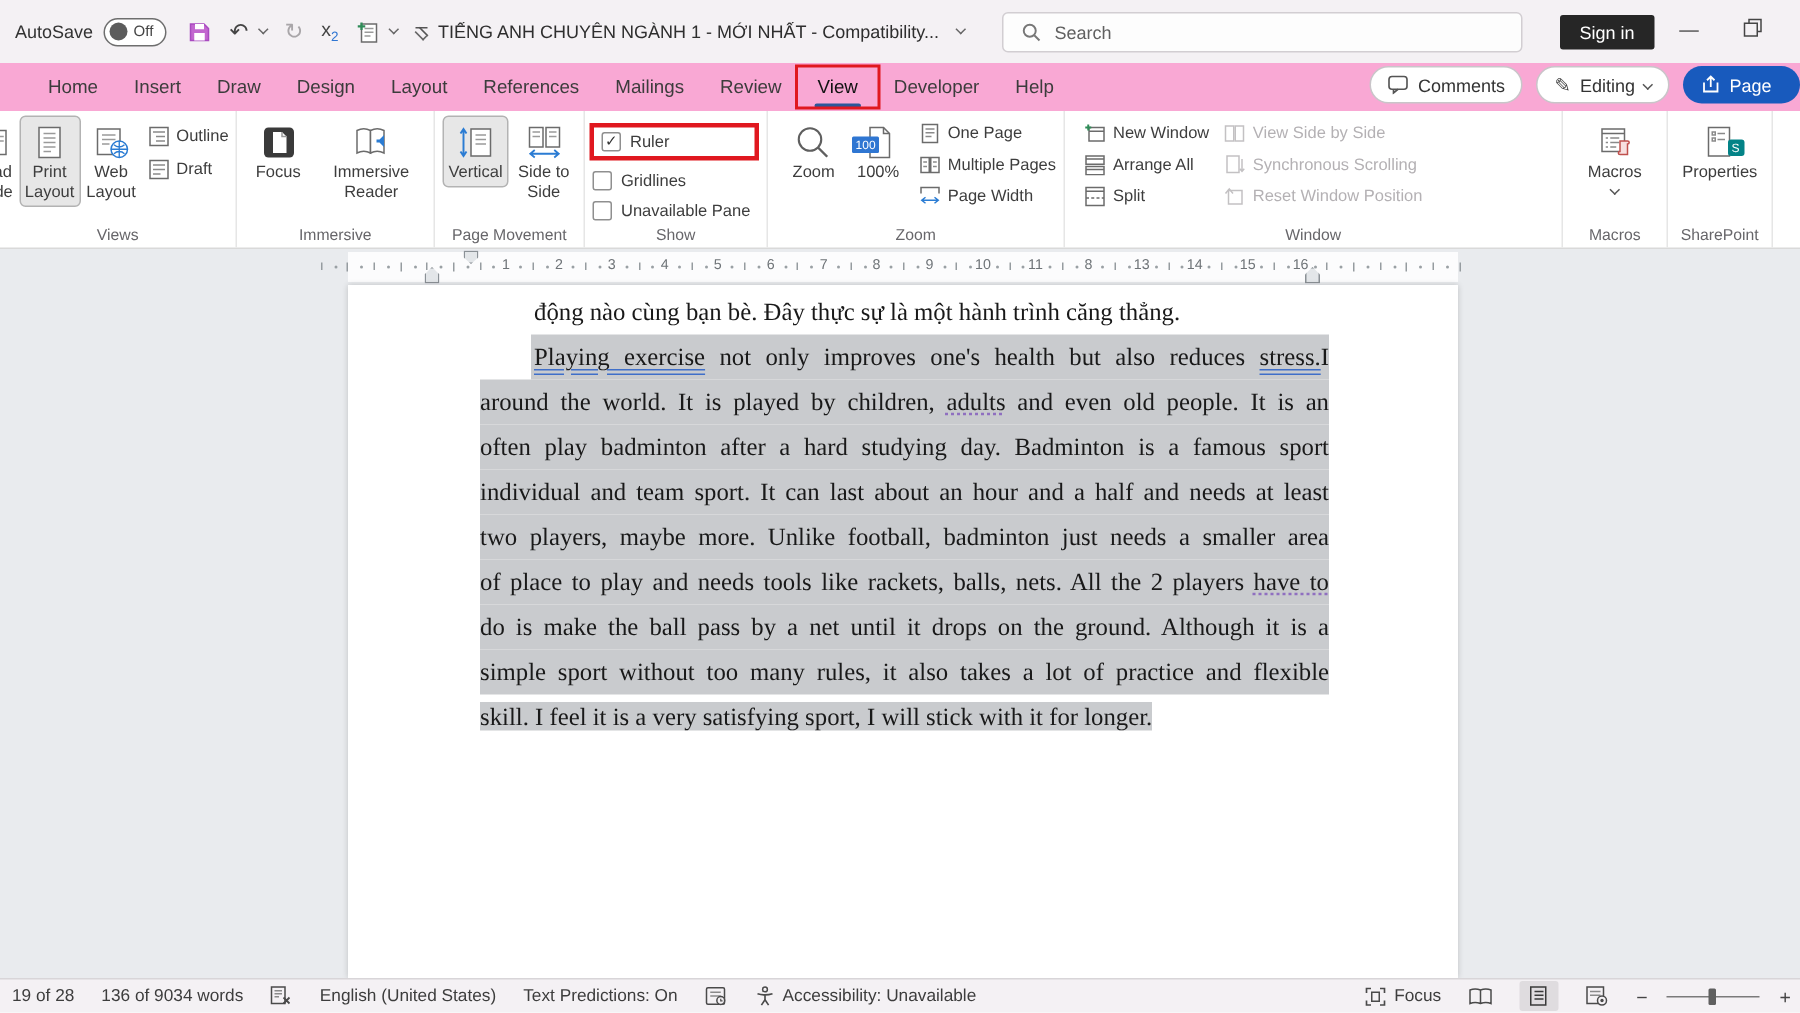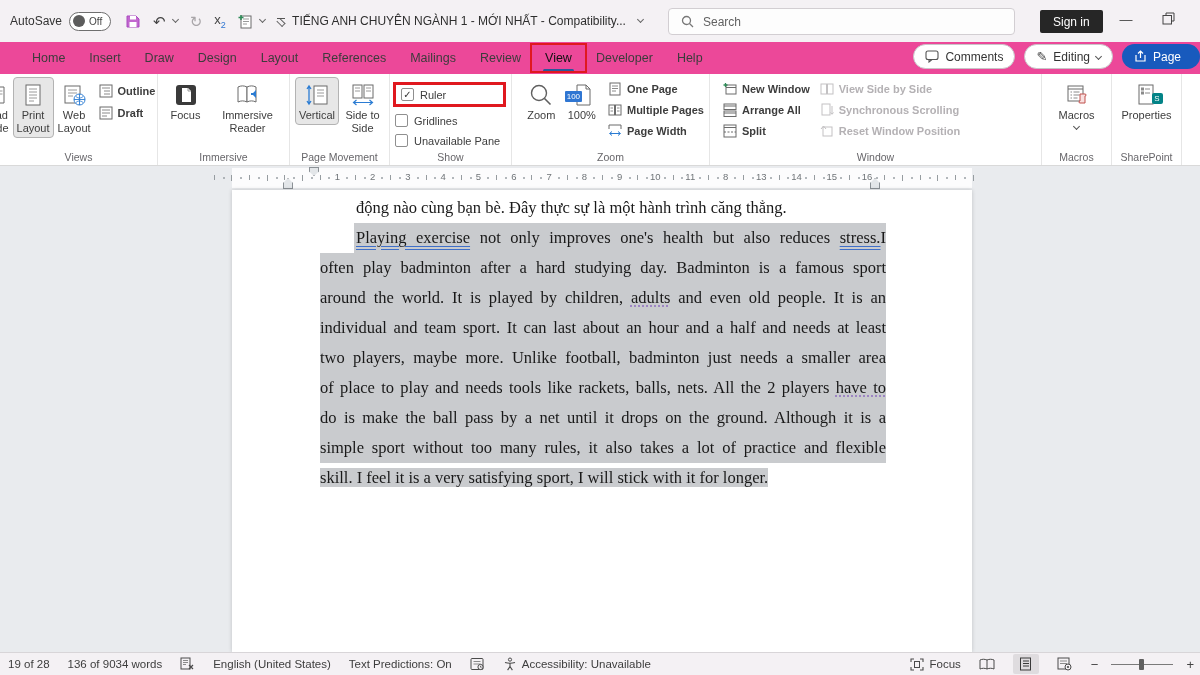--- a/index.html
+++ b/index.html
@@ -20,38 +20,38 @@
   .qat-more { display:flex; flex-direction:column; align-items:center; gap:1px; }
   .qat-more i { width:8px; border-top:1.4px solid #555; }
   .sub2 { color:#2f76d2; font-size:9px; }
   .title-center { position:absolute; left:275px; width:385px; top:0; height:42px; display:flex; align-items:center; justify-content:center; gap:10px; font-size:12px; color:#2e2e2e; white-space:nowrap; }
   .searchbox { position:absolute; left:668px; top:8px; width:347px; height:27px; background:#fdfdfd; border:1px solid #d2ced2; border-radius:4px; display:flex; align-items:center; gap:9px; padding:0 12px; font-size:12px; color:#616161; }
   .signin { position:absolute; left:1040px; top:10px; height:23px; padding:0 13px; background:#262626; color:#fff; font-size:12px; display:flex; align-items:center; border-radius:2px; }
   .win-min { position:absolute; left:1115px; top:12px; width:22px; text-align:center; color:#444; font-size:13px; }
   .win-restore { position:absolute; left:1162px; top:12px; }
 
   
-  .tabrow { position:absolute; top:42px; left:0; right:0; height:32px; background:#ec4899; display:flex; align-items:center; }
+  .tabrow { position:absolute; top:42px; left:0; right:0; height:32px; background:#f9a8d4; display:flex; align-items:center; }
   .tabs { display:flex; margin-left:20px; }
   .tab { padding:0 12px; font-size:12.5px; color:#3c3c3c; line-height:31px; position:relative; cursor:pointer; white-space:nowrap; }
   .tab.active { color:#111; }
   .tab.active::before { content:""; position:absolute; left:10px; right:10px; bottom:2px; height:3px; background:#2b579a; border-radius:2px; }
   .tab.active::after { content:""; position:absolute; inset:0px -3px 1px; border:2.5px solid #e0181f; }
   .tab-actions { position:absolute; right:0; top:44px; display:flex; gap:9px; align-items:center; }
   .pillbtn { display:flex; align-items:center; gap:6px; border:1px solid #c9c5c9; border-radius:13px; height:25px; padding:0 11px; font-size:12px; color:#333; background:#fff; }
   .sharebtn { display:flex; align-items:center; gap:6px; border-radius:13px; height:25px; padding:0 12px; font-size:12px; color:#fff; background:#185abd; width:78px; }
 
   
   .ribbon { position:absolute; top:74px; left:0; right:0; height:92px; background:#fff; border-bottom:1px solid #d9d9d9; display:flex; }
   .group { position:relative; height:100%; border-right:1px solid #e6e6e6; padding:3px 5px 16px; overflow:hidden; }
   .glabel { position:absolute; bottom:2px; left:0; right:0; text-align:center; font-size:10.5px; color:#67666a; white-space:nowrap; }
   .grow { display:flex; align-items:flex-start; height:72px; }
   .bigbtn { display:flex; flex-direction:column; align-items:center; gap:1px; padding:4px 3px 2px; border-radius:4px; font-size:11px; color:#3d3d3d; text-align:center; line-height:1.2; cursor:pointer; border:1px solid transparent; }
   .bigbtn.sel { background:#e7e7e7; border:1px solid #b3b3b3; }
-  .smallcol { display:flex; flex-direction:column; gap:8px; padding-top:7px;font-weight:bold; }
+  .smallcol { display:flex; flex-direction:column; gap:8px; padding-top:7px; }
   .smallbtn { display:flex; align-items:center; gap:5px; font-size:11px; color:#3d3d3d; white-space:nowrap; cursor:pointer; }
   .smallbtn.off { color:#b4b1b4; }
   .cbrow { display:flex; align-items:center; gap:6px; font-size:11px; color:#3d3d3d; white-space:nowrap; cursor:pointer; }
   .cb { width:13px; height:13px; border:1px solid #8f8f8f; border-radius:2px; background:#fff; display:inline-flex; align-items:center; justify-content:center; font-size:10px; color:#333; }
   .red-wrap { display:inline-flex; border:3px solid #e0181f; padding:3px 18px 3px 5px; margin:2px 0 0 -2px; }
   .showcol { display:flex; flex-direction:column; gap:7px; padding-top:3px; }
   .badge100 { position:absolute; left:-4px; bottom:6px; background:#2f76d2; color:#fff; font-size:8px; padding:0 2px; border-radius:1px; line-height:11px; }
   .rel { position:relative; }
   .chev-d { display:inline-block; width:5px; height:5px; border-right:1.4px solid #555; border-bottom:1.4px solid #555; transform:rotate(45deg); }
 
@@ -535,22 +535,22 @@
       <span class="rtick" style="left: 955.05px; height: 5px;"></span>
       <span class="rdot" style="left: 963.875px;"></span>
       <span class="rtick" style="left: 972.7px; height: 6px;"></span>
     </div>
 
   <div class="docarea">
     <div class="page">
       <div class="textblock">
           <div class="dl ind"><span>động nào cùng bạn bè. Đây thực sự là một hành trình căng thẳng.</span></div>
           <div class="dl ind j hl-ind"><span class="u-g">Playing exercise</span><span> not only improves one's health but also reduces </span><span class="u-g">stress.</span><span>I</span></div>
+          <div class="dl j hl"><span>around the world. It is played by children, </span><span class="u-c">adults</span><span> and even old people. It is an</span></div>
           <div class="dl j hl"><span>often play badminton after a hard studying day. Badminton is a famous sport</span></div>
-          <div class="dl j hl"><span>around the world. It is played by children, </span><span class="u-c">adults</span><span> and even old people. It is an</span></div>
           <div class="dl j hl"><span>individual and team sport. It can last about an hour and a half and needs at least</span></div>
           <div class="dl j hl"><span>two players, maybe more. Unlike football, badminton just needs a smaller area</span></div>
           <div class="dl j hl"><span>of place to play and needs tools like rackets, balls, nets. All the 2 players </span><span class="u-c">have to</span></div>
           <div class="dl j hl"><span>do is make the ball pass by a net until it drops on the ground. Although it is a</span></div>
           <div class="dl j hl"><span>simple sport without too many rules, it also takes a lot of practice and flexible</span></div>
           <div class="dl hl-in"><span>skill. I feel it is a very satisfying sport, I will stick with it for longer.</span></div>
         </div>
     </div>
   </div>
 

